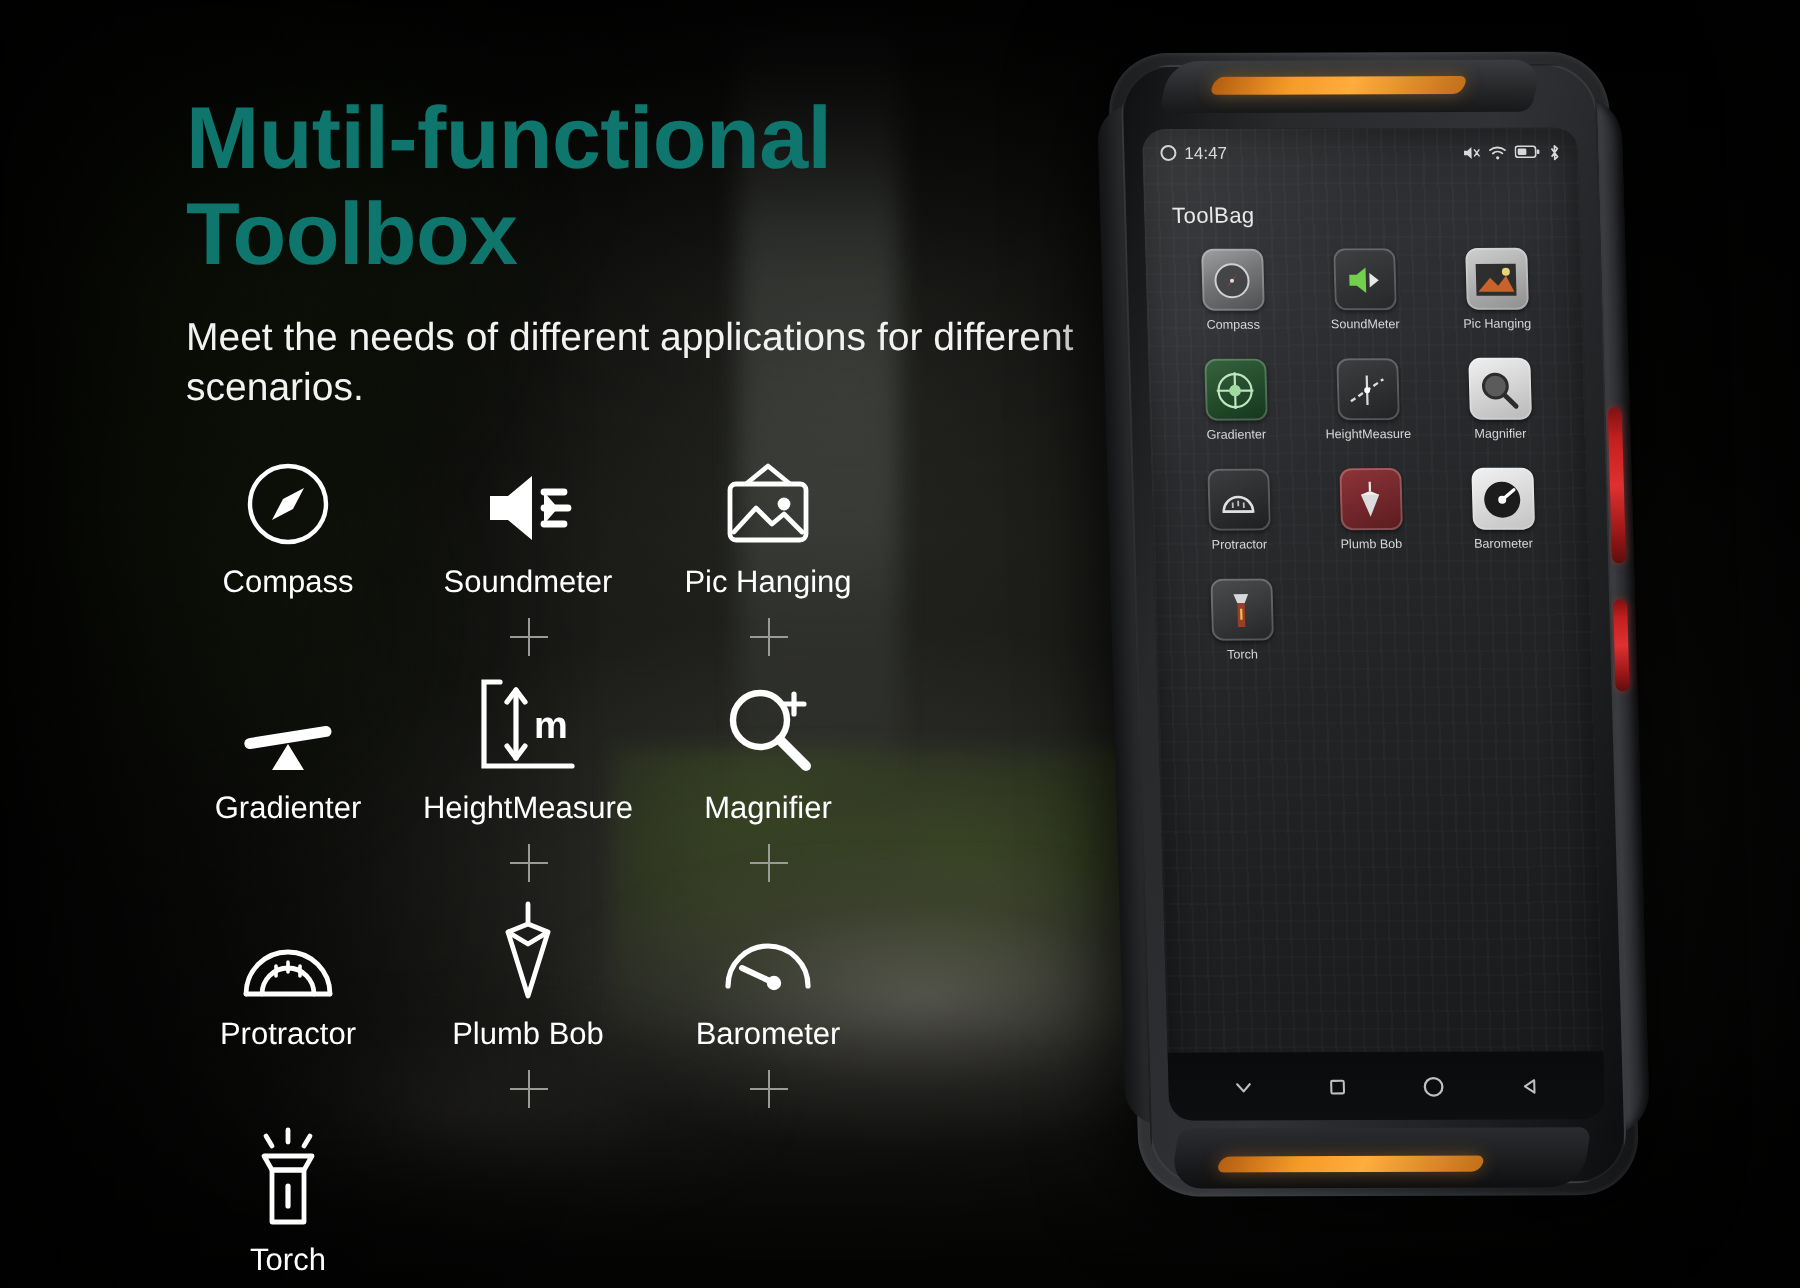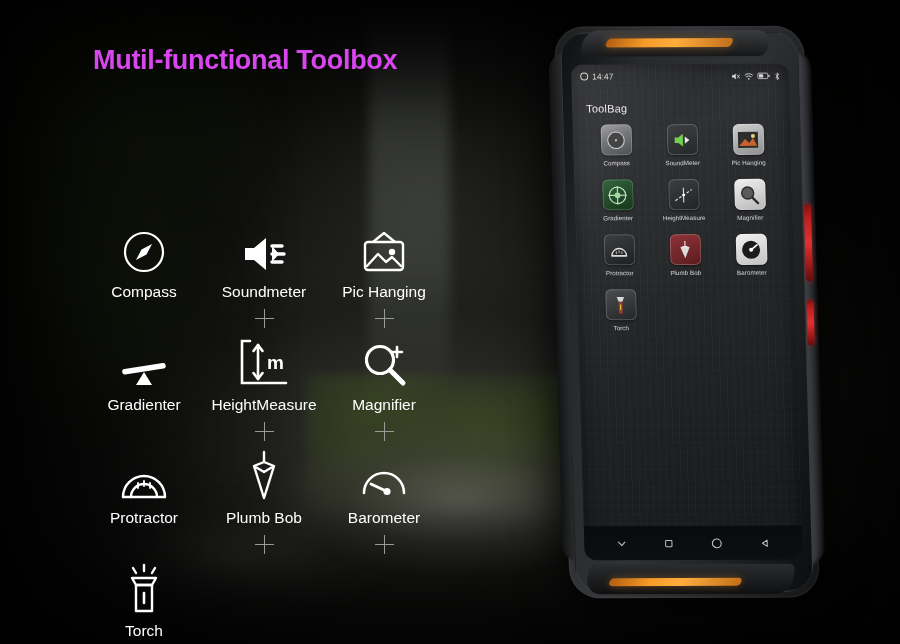--- a/index.html
+++ b/index.html
@@ -54,21 +54,21 @@
     position:absolute; inset:0;
     background:
       linear-gradient(90deg, rgba(0,0,0,0.92) 0%, rgba(0,0,0,0.55) 14%, rgba(0,0,0,0) 34%),
       linear-gradient(270deg, rgba(0,0,0,0.80) 0%, rgba(0,0,0,0.30) 16%, rgba(0,0,0,0) 38%),
       linear-gradient(180deg, rgba(0,0,0,0.88) 0%, rgba(0,0,0,0.25) 22%, rgba(0,0,0,0) 42%),
       linear-gradient(0deg, rgba(0,0,0,0.80) 0%, rgba(0,0,0,0.22) 20%, rgba(0,0,0,0) 44%);
   }
 
   
   .headings { position:absolute; left:93px; top:46px; width:460px; }
-  .title { color:#d946ef; font-size:27px; font-weight:bold; letter-spacing:-0.3px; line-height:1.1; }
+  .title { color:#0f766e; font-size:44px; font-weight:bold; letter-spacing:-0.3px; line-height:1.1; }
   .subtitle { color:#f2f2f2; font-size:19.5px; line-height:1.28; margin-top:14px; font-weight:400; }
 
   
   .features { position:absolute; left:84px; top:222px; width:360px; }
   .frow { display:flex; }
   .fcell { width:120px; display:flex; flex-direction:column; align-items:center; }
   .ficon { height:54px; display:flex; align-items:flex-end; justify-content:center; }
   .flabel { color:#fff; font-size:15.5px; margin-top:7px; white-space:nowrap; }
   .fsvg { display:block; }
 
@@ -207,20 +207,21 @@
     <div class="bg-foliage"></div>
     <div class="bg-fall"></div>
     <div class="bg-moss"></div>
     <div class="bg-rock-a"></div>
     <div class="bg-rock-b"></div>
     <div class="bg-vig"></div>
   </div>
 
   <div class="headings">
     <div class="title">Mutil-functional Toolbox</div>
+    <div class="subtitle">Meet the needs of different applications for different scenarios.</div>
   </div>
 
   <div class="features">
 
     <div class="frow">
       <div class="fcell">
         <div class="ficon">
           <svg class="fsvg" width="48" height="48" viewBox="0 0 48 48" fill="none" stroke="#fff" stroke-width="2.2">
             <circle cx="24" cy="24" r="19"></circle>
             <path d="M32 16 L26.5 26.5 L16 32 L21.5 21.5 Z" fill="#fff" stroke="none"></path>

